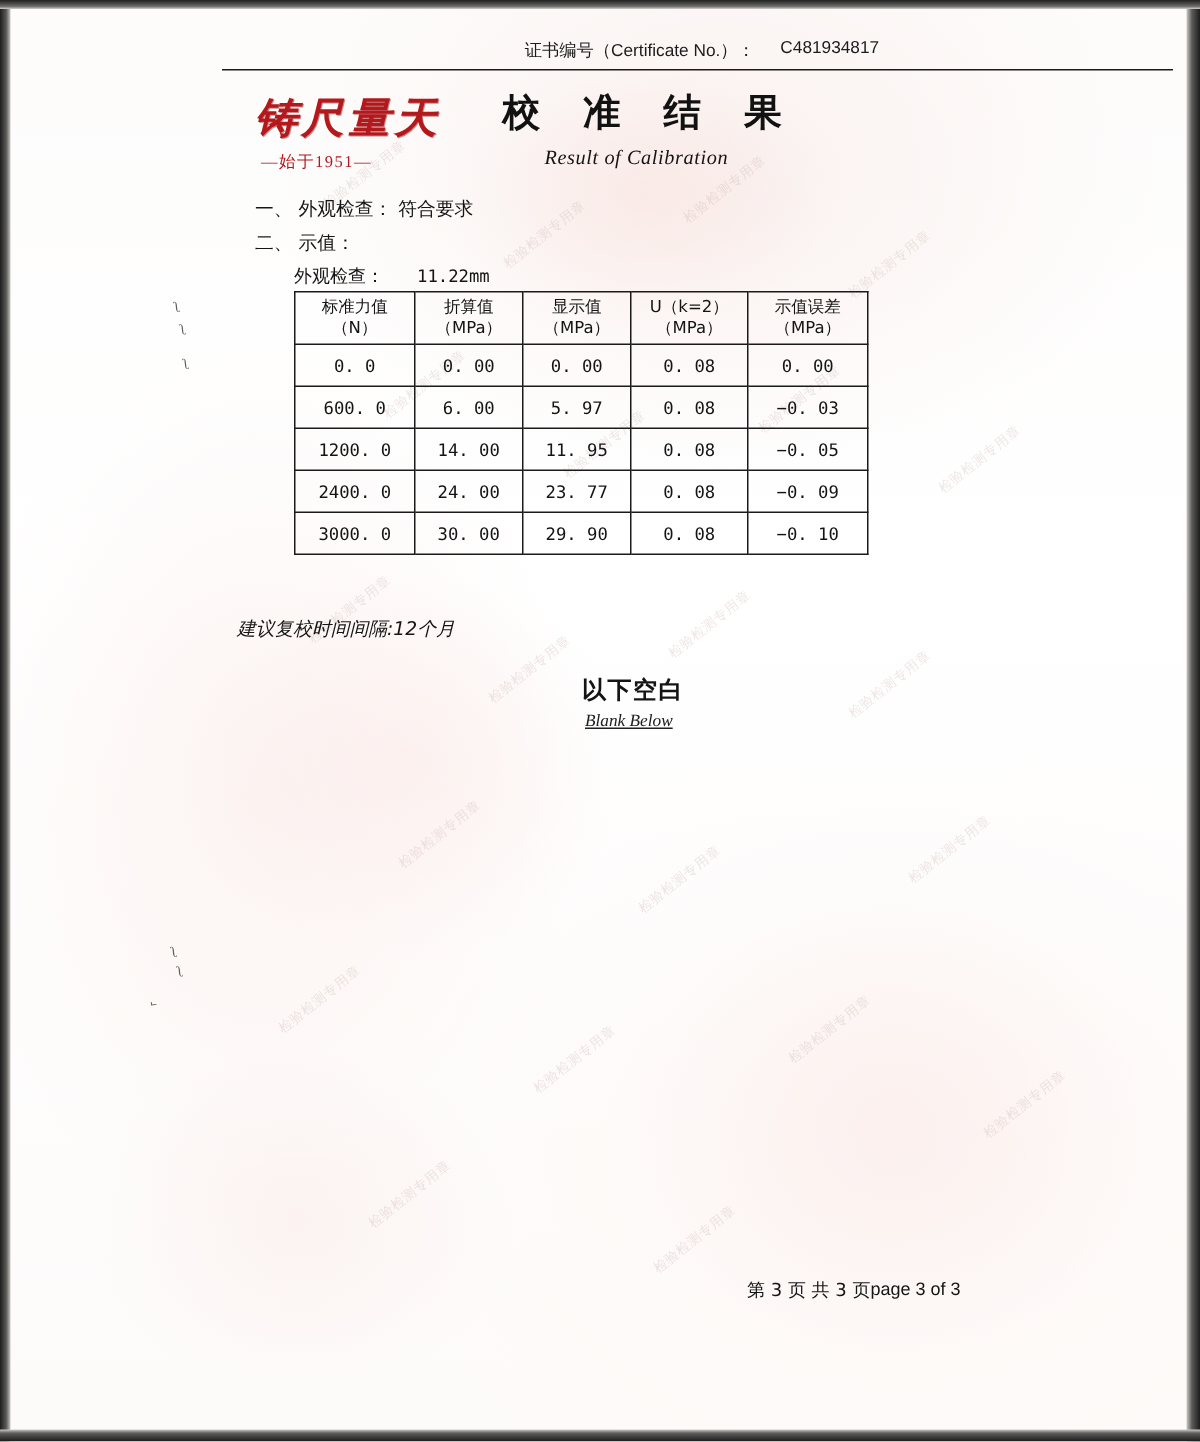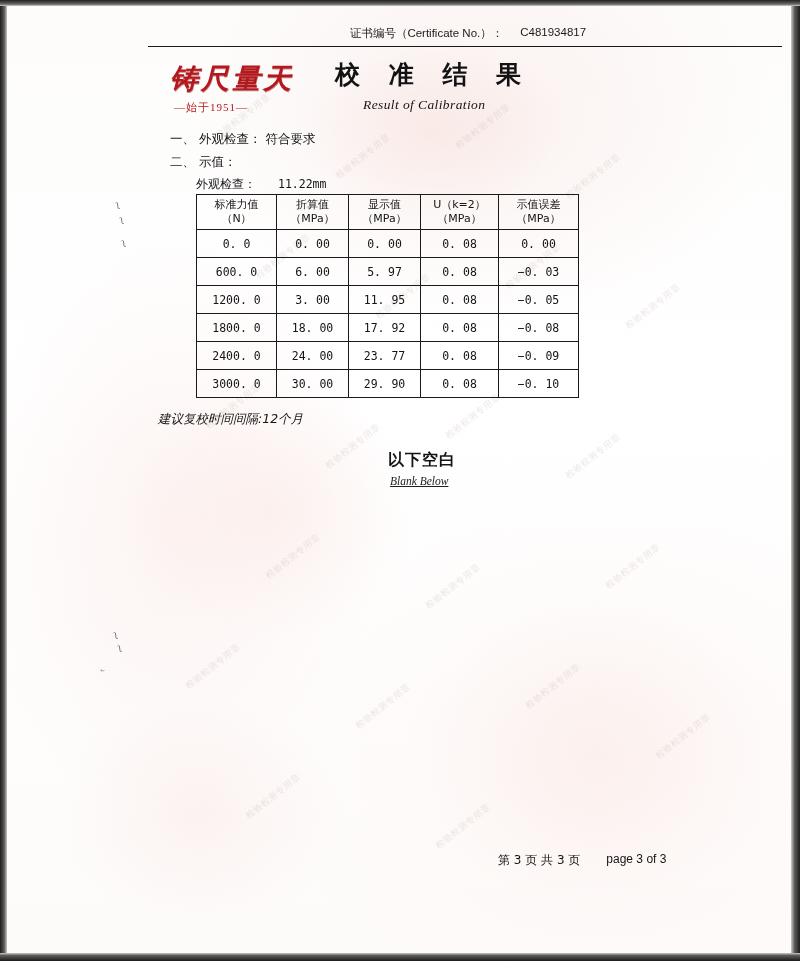--- a/index.html
+++ b/index.html
@@ -164,21 +164,21 @@
   }
   #blank .en {
     font-family:"Liberation Serif", serif;
     font-style:italic; font-size:11.5px; color:#202020; margin-top:4px; padding-left:2px;text-decoration:underline;
   }
 
   #footer {
     position:absolute; left:498px; top:852px;
     font-family:"DejaVu Sans", sans-serif;
     font-size:12px; color:#151515;
-    display:flex; gap:26px;
+    display:flex; 
   }
   #footer .en { font-family:"Liberation Sans", sans-serif; }
 
   
   .mark {
     position:absolute;
     color:#2a2a2a;
     font-family:"Liberation Serif", serif;
     font-size: 10px;
     opacity: 0.75;
@@ -289,31 +289,24 @@
       </tr>
       <tr>
         <td>600. 0</td>
         <td>6. 00</td>
         <td>5. 97</td>
         <td>0. 08</td>
         <td>−0. 03</td>
       </tr>
       <tr>
         <td>1200. 0</td>
-        <td>3. 00</td>
+        <td>14. 00</td>
         <td>11. 95</td>
         <td>0. 08</td>
         <td>−0. 05</td>
-      </tr>
-      <tr>
-        <td>1800. 0</td>
-        <td>18. 00</td>
-        <td>17. 92</td>
-        <td>0. 08</td>
-        <td>−0. 08</td>
       </tr>
       <tr>
         <td>2400. 0</td>
         <td>24. 00</td>
         <td>23. 77</td>
         <td>0. 08</td>
         <td>−0. 09</td>
       </tr>
       <tr>
         <td>3000. 0</td>

